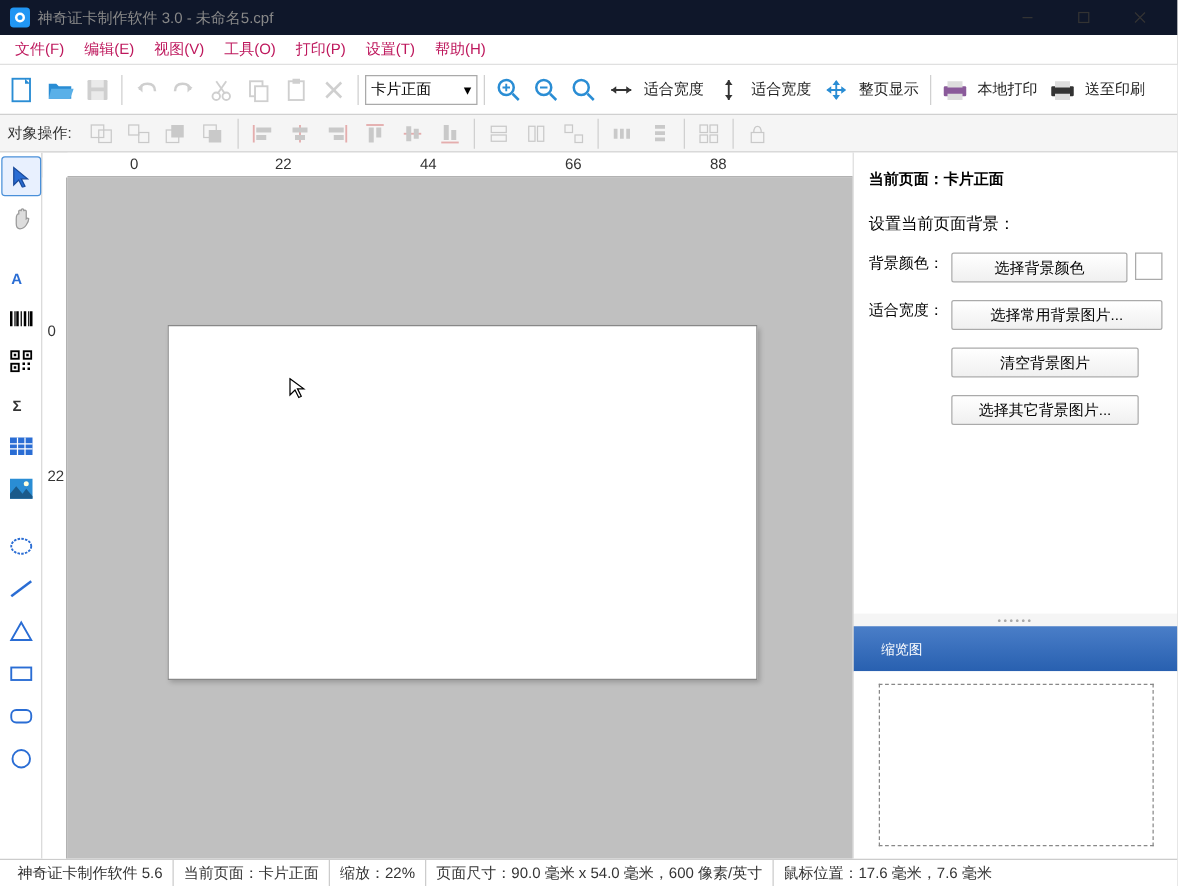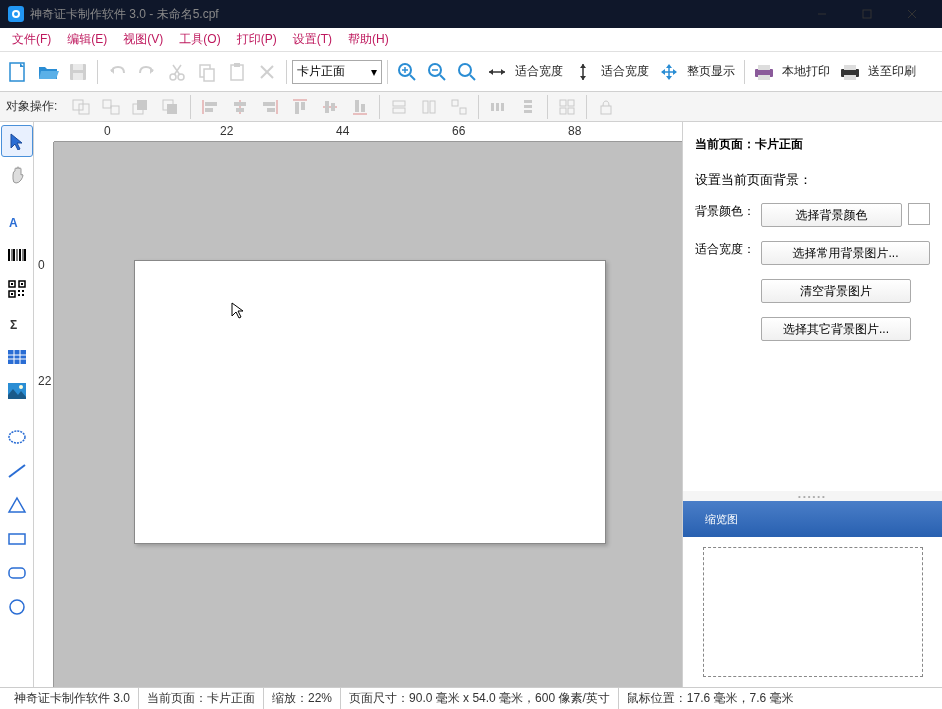--- a/index.html
+++ b/index.html
@@ -509,18 +509,18 @@
     </div>
     <div class="panel-grip">••••••</div>
     <div class="thumb-header">缩览图</div>
     <div class="thumb-body">
       <div class="thumb-preview"></div>
     </div>
   </div>
 </div>
 
 <div class="statusbar">
-  <div class="sb-cell">神奇证卡制作软件 3.0</div>
+  <div class="sb-cell">神奇证卡制作软件 5.6</div>
   <div class="sb-cell">当前页面：卡片正面</div>
   <div class="sb-cell">缩放：22%</div>
   <div class="sb-cell">页面尺寸：90.0 毫米 x 54.0 毫米，600 像素/英寸</div>
   <div class="sb-cell">鼠标位置：17.6 毫米，7.6 毫米</div>
 </div>
 
 </body></html>

